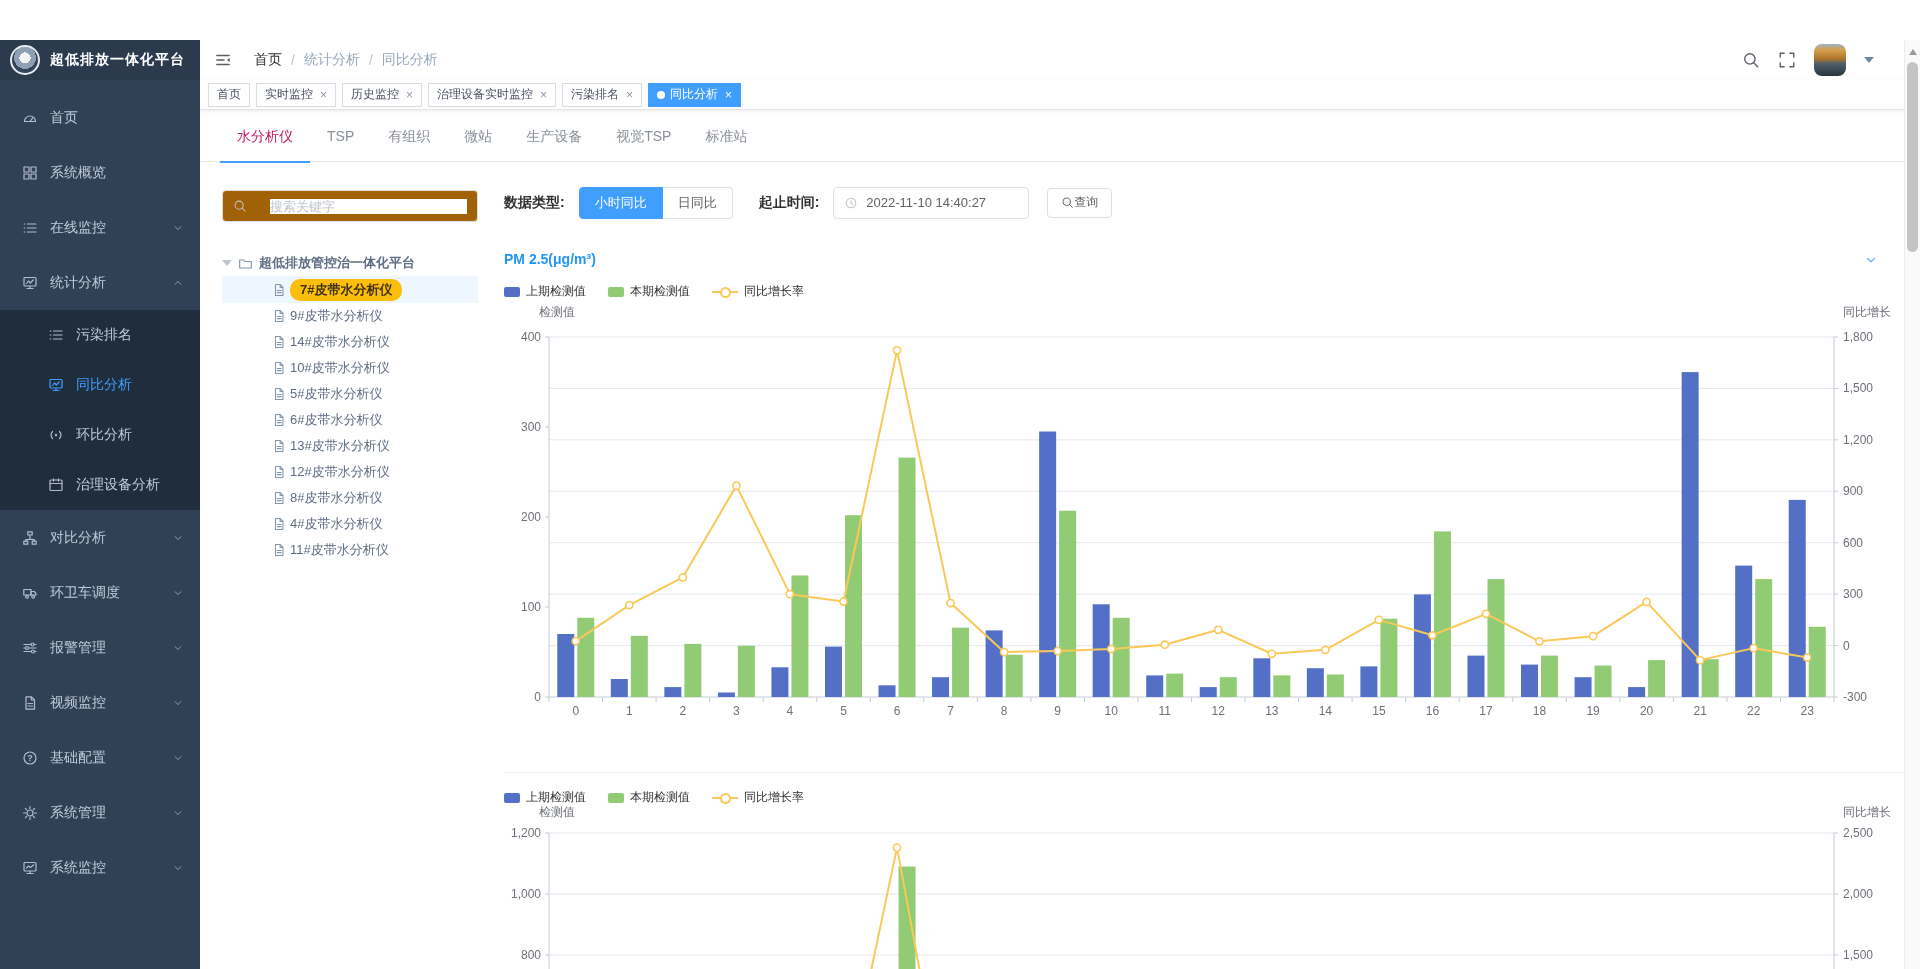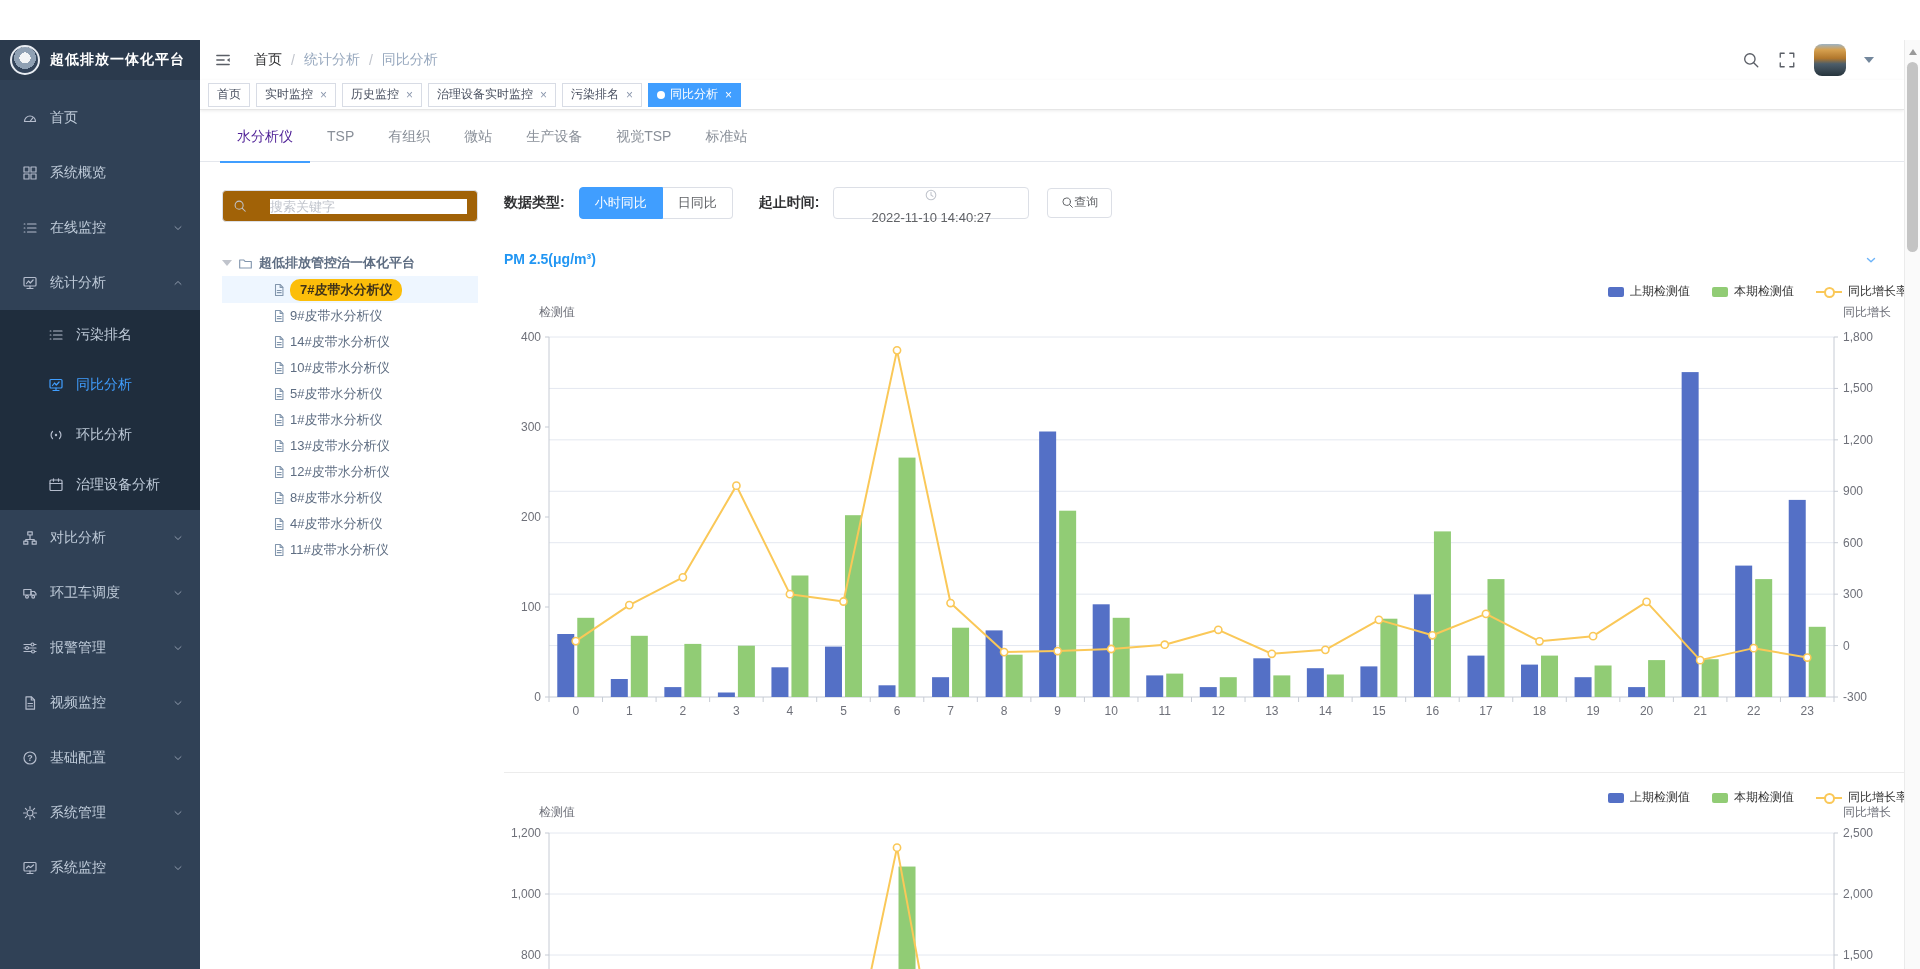--- a/index.html
+++ b/index.html
@@ -42,21 +42,21 @@
   .tag { display:flex; align-items:center; gap:5px; height:24px; padding:0 8px; border:1px solid #d8dce5;
     background:#fff; color:#495060; font-size:12px; cursor:pointer; white-space:nowrap; }
   .tag .dot { display:none; width:8px; height:8px; border-radius:50%; background:#fff; }
   .tag.active { background:#409eff; border-color:#409eff; color:#fff; }
   .tag.active .dot { display:inline-block; }
   .tag .x { color:#8d99ae; font-size:12px; margin-left:2px; }
   .tag.active .x { color:#fff; }
 
   .ctabs { height:52px; display:flex; align-items:center; padding:0 20px; border-bottom:1px solid #e4e7ed; }
   .ctab { padding:0 17px; font-size:14px; color:#8a9099; height:52px; line-height:52px; position:relative; cursor:pointer; }
-  .ctab.active { color:#4c1d95; }
+  .ctab.active { color:#be185d; }
   .ctab.active::after { content:""; position:absolute; left:0; right:0; bottom:-1px; height:2px; background:#409eff; }
 
   .body-row { display:flex; }
   .tree-panel { width:300px; padding:28px 22px 0 22px; flex:none; }
   .search-box { height:32px; border:1px solid #dcdfe6; border-radius:4px; display:flex; align-items:center;
     padding:0 10px; gap:23px; color:#c0c4cc; background:#a16207; }
   .search-box .ic { width:14px; height:14px; }
   .search-box input { border:none; outline:none; flex:1; font-size:13px; color:#606266; min-width:0; }
   .search-box input::placeholder { color:#c0c4cc; }
   .tree { margin-top:28px; font-size:13px; color:#5e6d82; }
@@ -71,34 +71,34 @@
   .filter-row { margin-top:24px; display:flex; align-items:center; height:33px; }
   .flabel { font-size:14px; font-weight:700; color:#303133; }
   .btn-group { display:flex; margin-left:14px; }
   .gbtn { height:32px; padding:0 15px; font-size:13px; border:1px solid #dcdfe6; background:#fff;
     color:#606266; line-height:30px; cursor:pointer; }
   .gbtn:first-child { border-radius:4px 0 0 4px; }
   .gbtn:last-child { border-radius:0 4px 4px 0; border-left:none; }
   .gbtn.active { background:#409eff; border-color:#409eff; color:#fff; }
   .flabel.time { margin-left:26px; }
   .date-input { margin-left:14px; width:196px; height:32px; border:1px solid #dcdfe6; border-radius:4px;
-    display:flex; align-items:center; gap:8px; padding:0 10px; color:#606266; font-size:13px; background:#fff; cursor:pointer;flex-direction:column; }
+    display:flex; align-items:center; gap:8px; padding:0 10px; color:#606266; font-size:13px; background:#fff; cursor:pointer; }
   .date-input .ic { width:14px; height:14px; color:#c0c4cc; }
   .query-btn { margin-left:18px; height:30px; padding:0 13px; border:1px solid #dcdfe6; border-radius:4px;
     background:#fff; color:#606266; font-size:12px; display:flex; align-items:center; cursor:pointer; }
   .query-btn .ic { width:13px; height:13px; color:#606266; }
 
   .chart-section { position:relative; }
   .chart-section.second { margin-top:52px; border-top:1px solid #ececec; }
   .sec-title { margin-top:32px; font-size:14px; font-weight:700; color:#2196f3; position:relative; }
   .chart-section.second .sec-title { margin-top:0; padding-top:22px; }
   .collapse-chev { position:absolute; right:30px; top:2px; cursor:pointer; display:flex; }
   .chart-section.second .collapse-chev { top:24px; }
   .collapse-chev .ic { width:14px; height:14px; color:#6db4f9; stroke-width:1.6; }
-  .legend { margin-top:16px; display:flex; justify-content:flex-end; gap:22px; font-size:12px; color:#333; align-items:center;font-family:Liberation Serif, serif; }
+  .legend { margin-top:16px; display:flex; justify-content:flex-start; gap:22px; font-size:12px; color:#333; align-items:center;font-family:Liberation Serif, serif; }
   .lg-item { display:flex; align-items:center; gap:6px; cursor:pointer; }
   .sw { width:16px; height:10px; border-radius:2px; }
   .lmark { position:relative; width:26px; height:10px; }
   .lmark::before { content:""; position:absolute; top:4px; left:0; right:0; height:2px; background:#fac858; }
   .lmark::after { content:""; position:absolute; left:8px; top:0; width:7px; height:7px;
     border:2px solid #fac858; border-radius:50%; background:#fff; }
   svg.chart { display:block; }
   svg.chart text { font-family:"Liberation Sans",sans-serif; font-size:12px; fill:#6e7079; }
 
   
@@ -457,21 +457,21 @@
                   </span>
                   <span>5#皮带水分析仪</span>
                 </div>
                 <div class="tree-node">
                   <span style="display: flex;">
                     <svg class="ic" style="width:14px;height:14px" viewBox="0 0 16 16">
                       <path d="M4 1.8h5.5L12.5 5v9.2H4z"></path>
                       <path d="M9.3 2v3h3M6 8.5h4.5M6 11h4.5"></path>
                     </svg>
                   </span>
-                  <span>1#皮带水分析仪</span>
+                  <span>6#皮带水分析仪</span>
                 </div>
                 <div class="tree-node">
                   <span style="display: flex;">
                     <svg class="ic" style="width:14px;height:14px" viewBox="0 0 16 16">
                       <path d="M4 1.8h5.5L12.5 5v9.2H4z"></path>
                       <path d="M9.3 2v3h3M6 8.5h4.5M6 11h4.5"></path>
                     </svg>
                   </span>
                   <span>13#皮带水分析仪</span>
                 </div>

